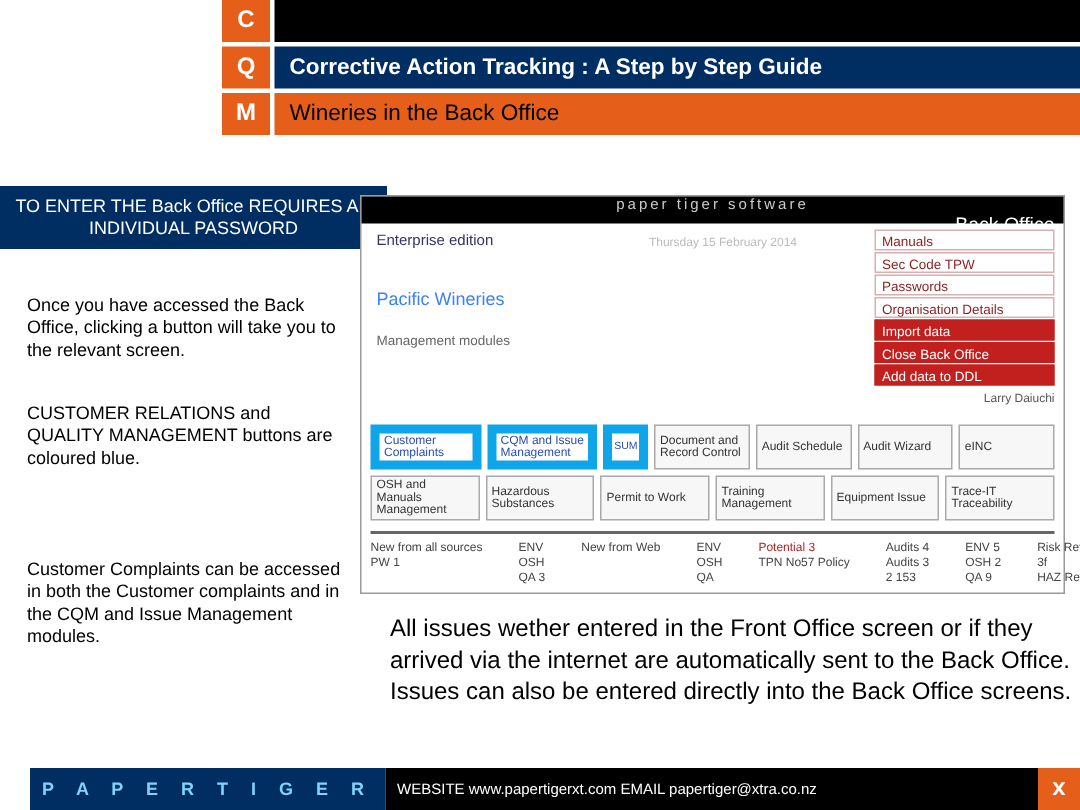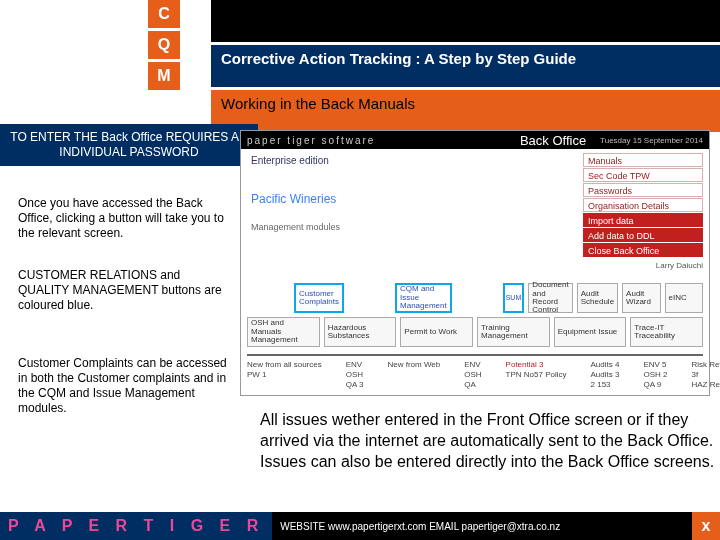--- a/index.html
+++ b/index.html
@@ -3,113 +3,113 @@
 <meta charset="utf-8">
 <style>
   * { box-sizing: border-box; }
   body { margin: 0; font-family: Arial, Helvetica, sans-serif; font-size: 12px; background: #fff; color: #000; width: 720px; }
   .page { width: 720px; height: 540px; position: relative; }
 
   
   .cqm-col { position: absolute; left: 148px; top: 0; width: 32px; }
   .cqm-cell { width: 32px; height: 28px; background: #e65f1a; color: #fff; font-weight: bold; font-size: 16px; text-align: center; line-height: 28px; margin-bottom: 3px; }
   .title-area { position: absolute; left: 183px; top: 0; right: 0; }
-  .title-row { height: 42px; margin-bottom: 3px; margin-left: 28px; }
+  .title-row { height: 28px; margin-bottom: 3px; }
   .t-black  { background: #000; }
   .t-navy   { background: #002d62; color: #fff; font-size: 15px; font-weight: bold; padding-left: 10px; line-height: 28px; }
   .t-orange { background: #e65f1a; color: #000; font-size: 15px; padding-left: 10px; line-height: 28px; }
   .t-white  { background: #fff; }
 
   
   .navy-callout { position: absolute; left: 0; top: 124px; width: 258px; background: #002d62; color: #fff; text-align: center; font-size: 12px; padding: 6px 4px; line-height: 1.25; }
 
   
   .para { position: absolute; left: 18px; width: 210px; font-size: 12px; line-height: 1.25; color: #000; }
 
   
   .shot { position: absolute; left: 240px; top: 130px; width: 470px; height: 266px; border: 1px solid #999; background: #fff; }
-  .shot-bar { height: 18px; background: #000; color: #ccc; font-size: 10px; display: flex; align-items: center; padding: 0 6px; }
+  .shot-bar { height: 18px; background: #000; color: #ccc; font-size: 10px; display: flex; align-items: center; padding: 0 6px; flex-direction: column; }
   .shot-bar .brand { letter-spacing: 2px; }
   .shot-bar .bo { margin-left: auto; color: #fff; font-size: 13px; font-weight: normal; }
   .shot-bar .date { margin-left: 14px; color: #bbb; font-size: 8px; }
   .shot-body { position: relative; height: calc(100% - 18px); }
   .shot-left { position: absolute; left: 10px; top: 6px; font-size: 9px; color: #555; }
   .shot-left .ee { font-size: 10px; color: #336; }
   .shot-left .co { font-size: 12px; color: #3b82f6; margin-top: 26px; }
   .shot-left .mm { font-size: 9px; color: #666; margin-top: 16px; }
   .right-menu { position: absolute; right: 6px; top: 4px; width: 120px; }
   .rm { font-size: 9px; height: 14px; line-height: 14px; padding: 0 4px; margin-bottom: 1px; border: 1px solid #d8b0b0; color: #8a1f1f; background: #fff; }
   .rm.red { background: #c21f1f; color: #fff; border-color: #c21f1f; }
   .shot-user { position: absolute; right: 6px; top: 112px; font-size: 8px; color: #555; }
 
   .modules { position: absolute; left: 6px; top: 134px; right: 6px; }
   .mod-row { display: flex; gap: 4px; margin-bottom: 4px; }
   .mod { flex: 1; height: 30px; border: 1px solid #aaa; background: #f7f7f7; font-size: 8px; color: #333; padding: 2px 3px; line-height: 1.05; display: flex; align-items: center; }
-  .mod.sel { border: 2px solid #0ea5e9; color: #2a4fb5; background: #fff; margin-left: 47px; }
+  .mod.sel { border: 6px solid #0ea5e9; color: #2a4fb5; background: #fff; }
   .mod.tiny { flex: 0 0 18px; padding: 1px; text-align: center; color: #2a4fb5; font-size: 7px; }
 
   .stats { position: absolute; left: 6px; bottom: 6px; right: 6px; border-top: 2px solid #666; padding-top: 4px; }
   .stat-row { display: flex; gap: 24px; font-size: 8px; color: #444; }
   .stat-col { display: flex; flex-direction: column; gap: 1px; }
   .stat-col .hl { color: #b01f1f; }
   .stat-col span { white-space: nowrap; }
 
   
   .lower-note { position: absolute; left: 240px; top: 410px; width: 470px; font-size: 16px; line-height: 1.3; margin-left: 20px; }
 
   
   .footer { position: absolute; left: 0; bottom: 0; right: 0; height: 28px; display: flex; align-items: center; }
-  .footer .brand { background: #002d62; color: #ec4899; letter-spacing: 6px; font-weight: bold; padding: 0 8px; height: 100%; display: flex; align-items: center; font-size: 16px; }
+  .footer .brand { background: #002d62; color: #7dd3fc; letter-spacing: 6px; font-weight: bold; padding: 0 8px; height: 100%; display: flex; align-items: center; font-size: 12px; margin-left: 20px; }
   .footer .contact { background: #000; color: #fff; flex: 1; height: 100%; display: flex; align-items: center; padding-left: 8px; font-size: 10px; }
   .footer .x { background: #e65f1a; color: #fff; width: 28px; height: 100%; display: flex; align-items: center; justify-content: center; font-weight: bold; font-size: 16px; }
 </style>
 </head>
 <body>
 
 <div class="page">
 
   <div class="cqm-col">
     <div class="cqm-cell">C</div>
     <div class="cqm-cell">Q</div>
     <div class="cqm-cell">M</div>
   </div>
 
   <div class="title-area">
     <div class="title-row t-black"></div>
     <div class="title-row t-navy">Corrective Action Tracking : A Step by Step Guide</div>
-    <div class="title-row t-orange">Working in the Back Manuals</div>
+    <div class="title-row t-orange">Wineries in the Back Office</div>
     <div class="title-row t-white"></div>
   </div>
 
   <div class="navy-callout">TO ENTER THE Back Office REQUIRES AN INDIVIDUAL PASSWORD</div>
 
   <div class="para" style="top:196px">Once you have accessed the Back Office, clicking a button will take you to the relevant screen.</div>
   <div class="para" style="top:268px">CUSTOMER RELATIONS and QUALITY MANAGEMENT buttons are coloured blue.</div>
-  <div class="para" style="top:356px">Customer Complaints can be accessed in both the Customer complaints and in the CQM and Issue Management modules.</div>
+  <div class="para" style="top:372px">Customer Complaints can be accessed in both the Customer complaints and in the CQM and Issue Management modules.</div>
 
   <div class="shot">
     <div class="shot-bar">
       <span class="brand">paper tiger software</span>
       <span class="bo">Back Office</span>
-      <span class="date">Tuesday 15 September 2014</span>
+      <span class="date">Thursday 15 February 2014</span>
     </div>
     <div class="shot-body">
       <div class="shot-left">
         <div class="ee">Enterprise edition</div>
         <div class="co">Pacific Wineries</div>
         <div class="mm">Management modules</div>
       </div>
       <div class="right-menu">
         <div class="rm">Manuals</div>
         <div class="rm">Sec Code   TPW</div>
         <div class="rm">Passwords</div>
         <div class="rm">Organisation Details</div>
         <div class="rm red">Import data</div>
+        <div class="rm red">Close Back Office</div>
         <div class="rm red">Add data to DDL</div>
-        <div class="rm red">Close Back Office</div>
       </div>
       <div class="shot-user">Larry Daiuchi</div>
 
       <div class="modules">
         <div class="mod-row">
           <div class="mod sel">Customer Complaints</div>
           <div class="mod sel">CQM and Issue Management</div>
           <div class="mod sel tiny">SUM</div>
           <div class="mod">Document and Record Control</div>
           <div class="mod">Audit Schedule</div>

